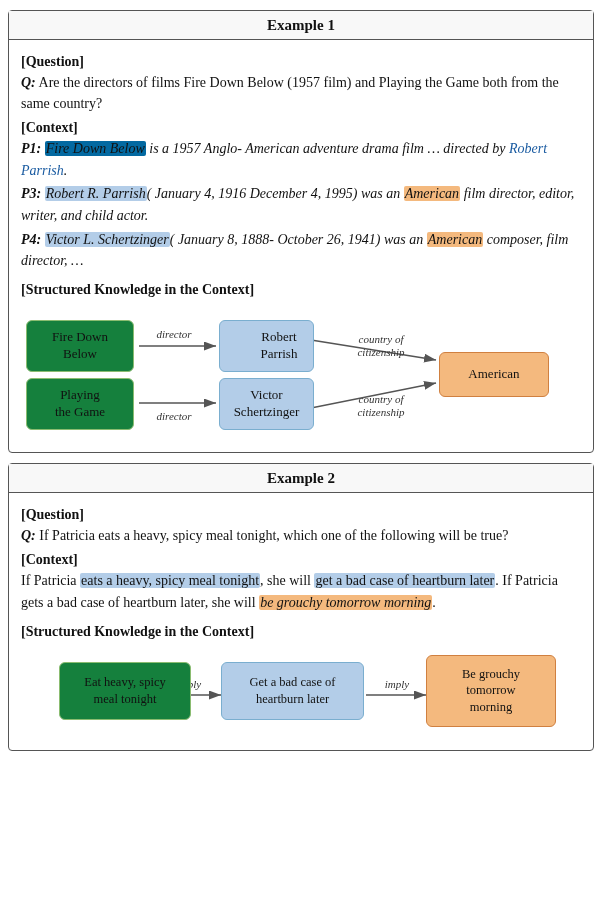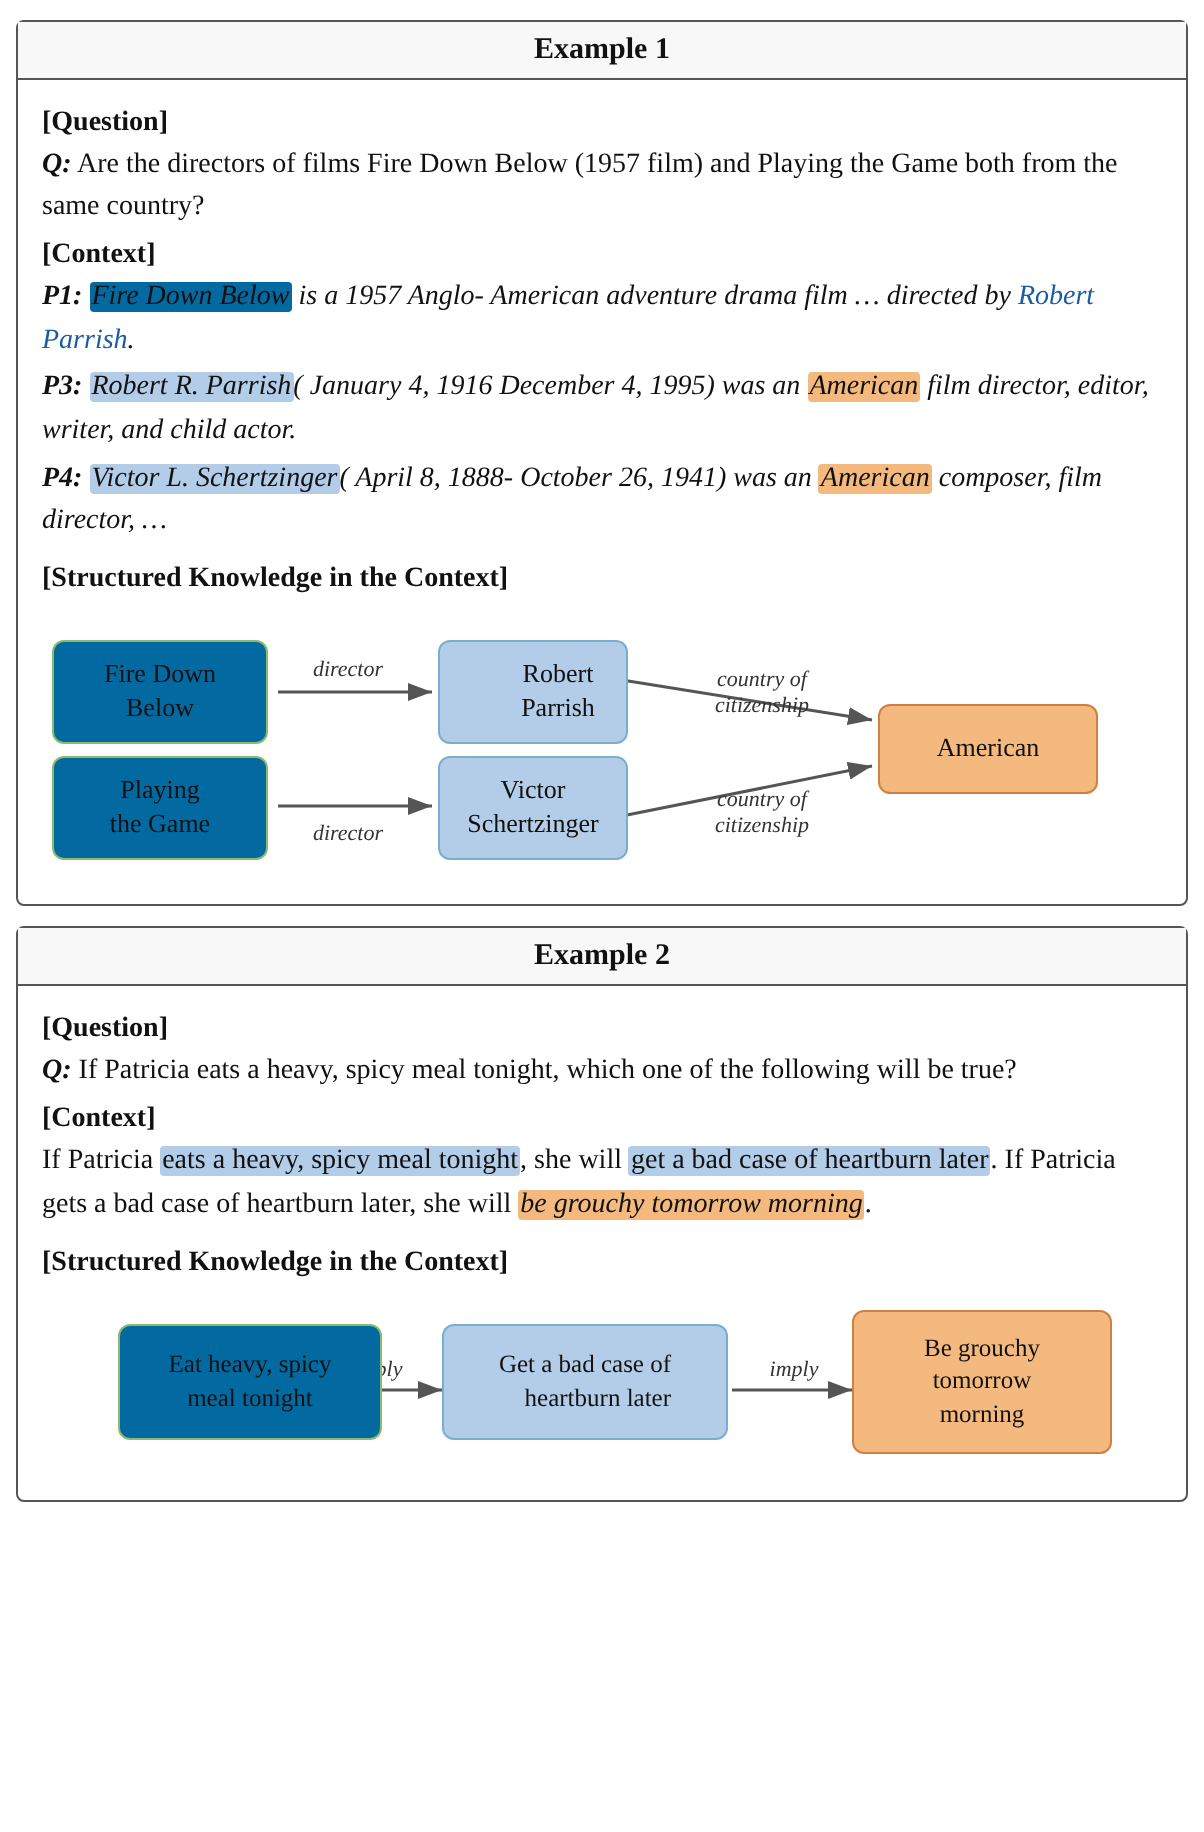--- a/index.html
+++ b/index.html
@@ -71,21 +71,21 @@
       border-radius: 6px;
       display: flex;
       align-items: center;
       justify-content: center;
       text-align: center;
       font-size: 13px;
       line-height: 1.3;
       font-style: normal;
     }
     .node-green {
-      background: #0369a1;
+      background: #15803d;
       border: 1px solid #8abc70;
     }
     .node-blue {
       background: #b3cde8;
       border: 1px solid #7aaecf;
     }
     .node-orange {
       background: #f4b97e;
       border: 1px solid #d08040;
     }
@@ -113,21 +113,21 @@
       </div>
 
 
       <div class="context-p">
         <span class="p-label">P3:</span>
         <span class="hl-blue">Robert R. Parrish</span><span>( January 4, 1916 December 4, 1995) was an </span><span class="hl-orange">American</span><span> film director, editor, writer, and child actor.</span>
       </div>
 
       <div class="context-p">
         <span class="p-label">P4:</span>
-        <span class="hl-blue">Victor L. Schertzinger</span><span>( April 8, 1888- October 26, 1941) was an </span><span class="hl-orange">American</span><span> composer, film director, …</span>
+        <span class="hl-blue">Victor L. Schertzinger</span><span>( January 8, 1888- October 26, 1941) was an </span><span class="hl-orange">American</span><span> composer, film director, …</span>
       </div>
 
       <div class="section-label" style="margin-top:10px;">[Structured Knowledge in the Context]</div>
 
       <div class="graph-area">
         <svg viewBox="0 0 560 130" xmlns="http://www.w3.org/2000/svg">
 
           <defs>
             <marker id="arrowhead" markerWidth="8" markerHeight="6" refX="8" refY="3" orient="auto">
               <polygon points="0 0, 8 3, 0 6" fill="#555"></polygon>
@@ -208,21 +208,21 @@
           <line x1="345" y1="45" x2="405" y2="45" stroke="#555" stroke-width="1.5" marker-end="url(#arrowhead2)"></line>
 
           <text x="168" y="38" font-size="11" font-style="italic" fill="#333" text-anchor="middle">imply</text>
           <text x="376" y="38" font-size="11" font-style="italic" fill="#333" text-anchor="middle">imply</text>
         </svg>
         
         <div class="node node-green" style="left:2px; top:12px; width:132px; height:58px; font-size:12.5px;margin-left:36px;">
           Eat heavy, spicy<br>meal tonight
         </div>
         
-        <div class="node node-blue" style="left:200px; top:12px; width:143px; height:58px; font-size:12.5px;text-align:right;">
+        <div class="node node-blue" style="left:200px; top:12px; width:143px; height:58px; font-size:12.5px;">
           Get a bad case of<br>heartburn later
         </div>
         
         <div class="node node-orange" style="left:405px; top:5px; width:130px; height:72px; font-size:12.5px;">
           Be grouchy<br>tomorrow<br>morning
         </div>
       </div>
 
     </div>
   </div>

